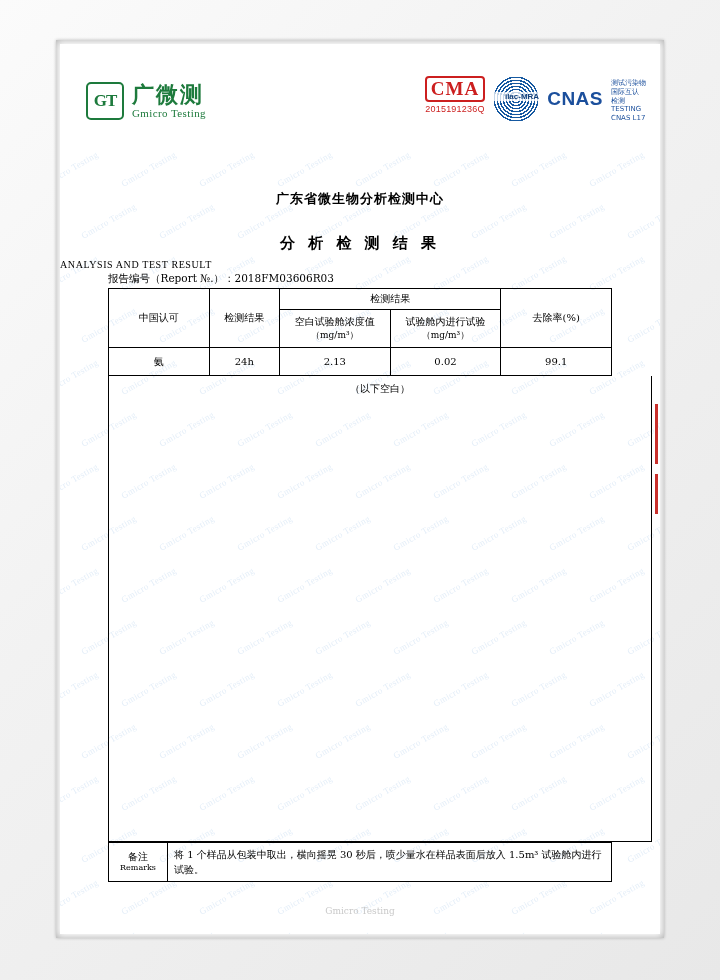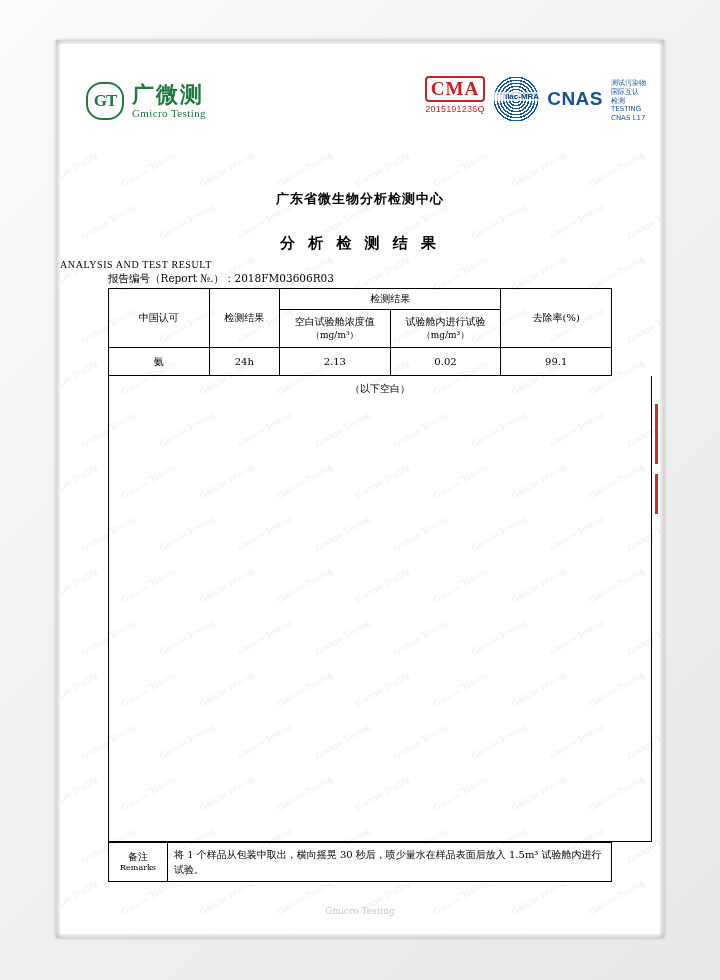--- a/index.html
+++ b/index.html
@@ -75,21 +75,21 @@
   #logo-block {
     position: absolute;
     left: 26px; top: 38px;
     display: flex;
     align-items: center;
     gap: 8px;
   }
   #logo-mark {
     width: 34px; height: 34px;
     border: 2px solid #1d7a3c;
-    border-radius: 16px;
+    border-radius: 5px;
     position: relative;
     background: #fff;
   }
   #logo-mark .gt {
     position: absolute;
     left: 0; top: 0; right: 0; bottom: 0;
     color: #1d7a3c;
     font-weight: bold;
     font-size: 17px;
     display: flex;

